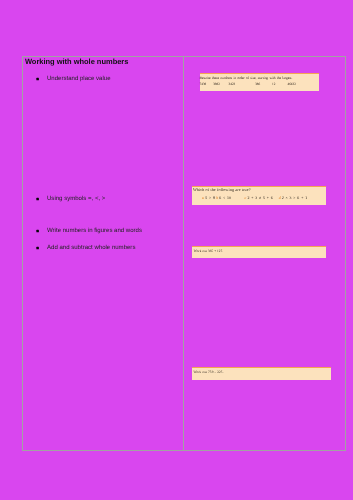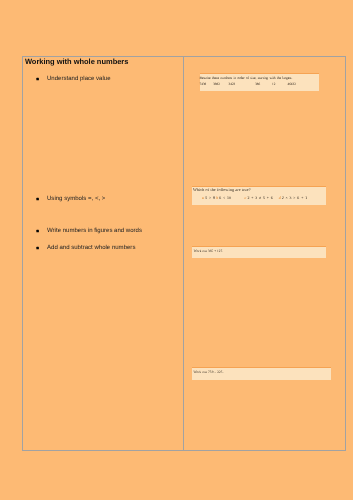--- a/index.html
+++ b/index.html
@@ -1,18 +1,18 @@
 <!DOCTYPE html>
 <html><head>
 <meta charset="utf-8">
 <style>
   html,body{margin:0;padding:0;background:#fff;}
   *{-webkit-font-smoothing:antialiased;text-rendering:geometricPrecision;}
   body{width:353px;height:500px;overflow:hidden;font-family:"Liberation Sans",sans-serif;}
-  .page{position:relative;width:353px;height:500px;background:#fdba74;}
+  .page{position:relative;width:353px;height:500px;background:#d946ef;}
   .tbl{position:absolute;left:22px;top:56px;width:324px;height:395px;border:1px solid #a2a2a2;box-sizing:border-box;}
   .vdiv{position:absolute;left:160px;top:0;width:1px;height:100%;background:#a2a2a2;}
   .left{position:absolute;left:0;top:0;width:160px;height:100%;}
   .right{position:absolute;left:0;top:0;right:0;height:100%;}
   .title{position:absolute;left:1.9px;top:1.3px;font-size:7.5px;font-weight:bold;color:#111;line-height:1;white-space:nowrap;letter-spacing:-0.02px;}
   .blt{position:absolute;font-size:6.05px;color:#232323;white-space:nowrap;line-height:1;}
   .otxt{display:inline-block;}
   .dot{position:absolute;width:4px;height:4px;line-height:0;}
   .box{position:absolute;background:#fce2bd;border-top:1px solid #f5a353;box-sizing:border-box;padding:0;}
   .bt{position:absolute;font-size:3.05px;font-family:"Liberation Serif",serif;color:#1f1810;line-height:1;white-space:nowrap;letter-spacing:0.17px;}

